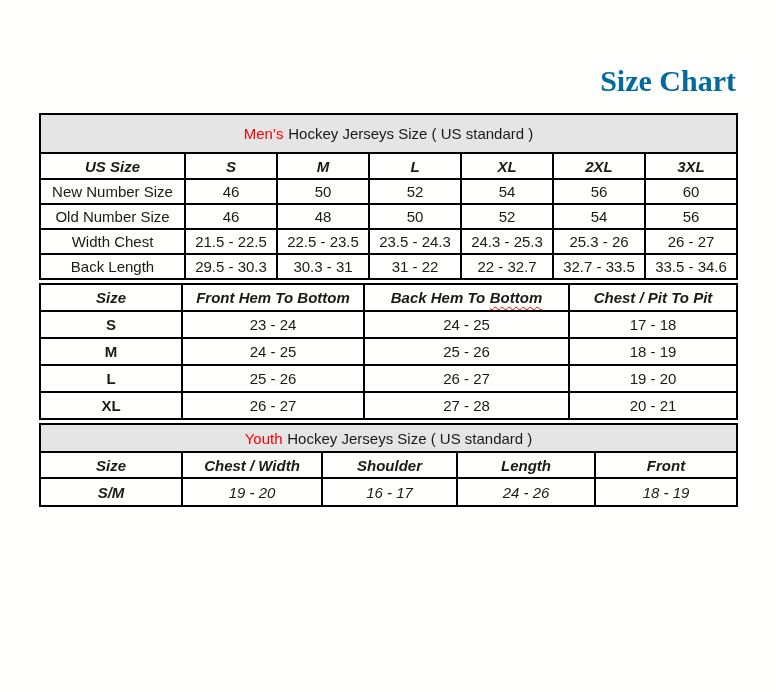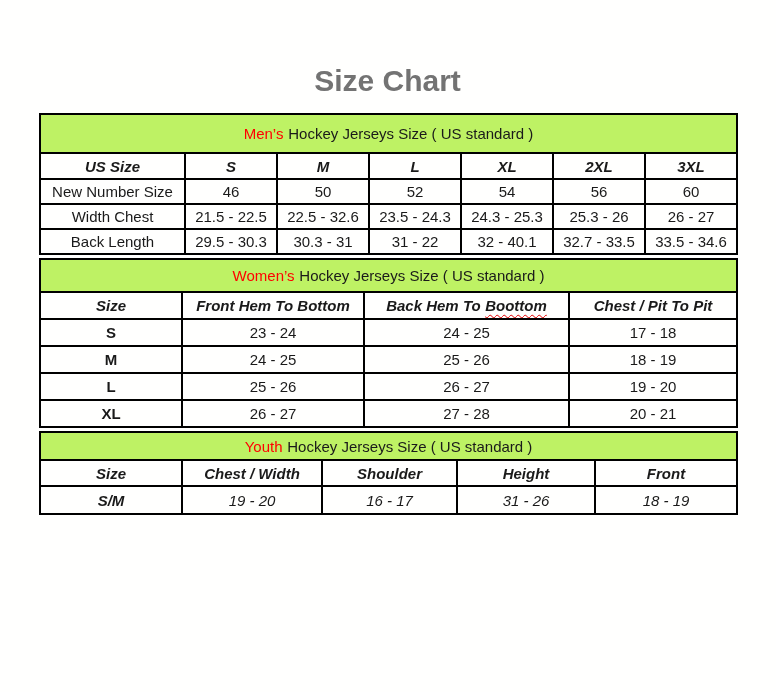--- a/index.html
+++ b/index.html
@@ -5,27 +5,28 @@
   html, body { margin: 0; padding: 0; }
   body {
     width: 776px;
     height: 692px;
     background: #fffffe;
     font-family: "Liberation Sans", sans-serif;
     color: #1a1a1a;
     overflow: hidden;
   }
   .page-title {
-    text-align: center;
+    text-align: right;
     width: 697px;
     margin: 64px 0 0 39px;
     font-size: 30px;
     line-height: 1.1;
     font-weight: bold;
-    color: #737373;
+    color: #0369a1;
+    font-family: Liberation Serif, serif;
   }
   .tables-wrap {
     width: 697px;
     margin: 16px 0 0 39px;
   }
   table.size-table {
     border-collapse: collapse;
     width: 697px;
     table-layout: fixed;
     margin-top: 3px;
@@ -35,21 +36,21 @@
     border: 2px solid #000;
     text-align: center;
     vertical-align: middle;
     padding: 0 2px;
     font-size: 15px;
     font-weight: normal;
     overflow: hidden;
     white-space: nowrap;
   }
   .band-cell {
-    background: #bef264;
+    background: #e5e5e5;
     font-weight: bold;
     font-size: 17px;
   }
   .accent { color: #ff0000; margin-right: 0.32em; }
   .head-row th { font-weight: bold; font-style: italic; }
   th.row-label { font-weight: bold; }
   
   .mens .band-row td    { height: 37px; }
   .mens .head-row th    { height: 24px; }
   .mens .data-row td    { height: 23px; }
@@ -105,58 +106,62 @@
       <tr class="data-row">
         <td>New Number Size</td>
         <td>46</td>
         <td>50</td>
         <td>52</td>
         <td>54</td>
         <td>56</td>
         <td>60</td>
       </tr>
       <tr class="data-row">
+        <td>Old Number Size</td>
+        <td>46</td>
+        <td>48</td>
+        <td>50</td>
+        <td>52</td>
+        <td>54</td>
+        <td>56</td>
+      </tr>
+      <tr class="data-row">
         <td>Width Chest</td>
         <td>21.5 - 22.5</td>
-        <td>22.5 - 32.6</td>
+        <td>22.5 - 23.5</td>
         <td>23.5 - 24.3</td>
         <td>24.3 - 25.3</td>
         <td>25.3 - 26</td>
         <td>26 - 27</td>
       </tr>
       <tr class="data-row">
         <td>Back Length</td>
         <td>29.5 - 30.3</td>
         <td>30.3 - 31</td>
         <td>31 - 22</td>
-        <td>32 - 40.1</td>
+        <td>22 - 32.7</td>
         <td>32.7 - 33.5</td>
         <td>33.5 - 34.6</td>
       </tr>
     </tbody>
   </table>
 
   <table class="size-table womens">
     <colgroup>
       <col style="width:142px">
         <col style="width:182px">
         <col style="width:205px">
         <col style="width:168px">
     </colgroup>
     <tbody>
-      <tr class="band-row">
-        <td colspan="4" class="band-cell">
-          <span class="accent">Women’s</span><span>Hockey Jerseys Size ( US standard )</span>
-        </td>
-      </tr>
       <tr class="head-row">
         <th>Size</th>
         <th>Front Hem To Bottom</th>
         <th>
-          <span>Back Hem To</span><span class="squiggle">Boottom</span>
+          <span>Back Hem To</span><span class="squiggle">Bottom</span>
         </th>
         <th>Chest / Pit To Pit</th>
       </tr>
       <tr class="data-row">
         <th class="row-label">S</th>
         <td>23 - 24</td>
         <td>24 - 25</td>
         <td>17 - 18</td>
       </tr>
       <tr class="data-row">
@@ -191,26 +196,26 @@
     <tbody>
       <tr class="band-row">
         <td colspan="5" class="band-cell">
           <span class="accent">Youth</span><span>Hockey Jerseys Size ( US standard )</span>
         </td>
       </tr>
       <tr class="head-row">
         <th>Size</th>
         <th>Chest / Width</th>
         <th>Shoulder</th>
-        <th>Height</th>
+        <th>Length</th>
         <th>Front</th>
       </tr>
       <tr class="data-row">
         <th class="row-label">S/M</th>
         <td>19 - 20</td>
         <td>16 - 17</td>
-        <td>31 - 26</td>
+        <td>24 - 26</td>
         <td>18 - 19</td>
       </tr>
     </tbody>
   </table>
 
 </div>
 
 </body></html>

